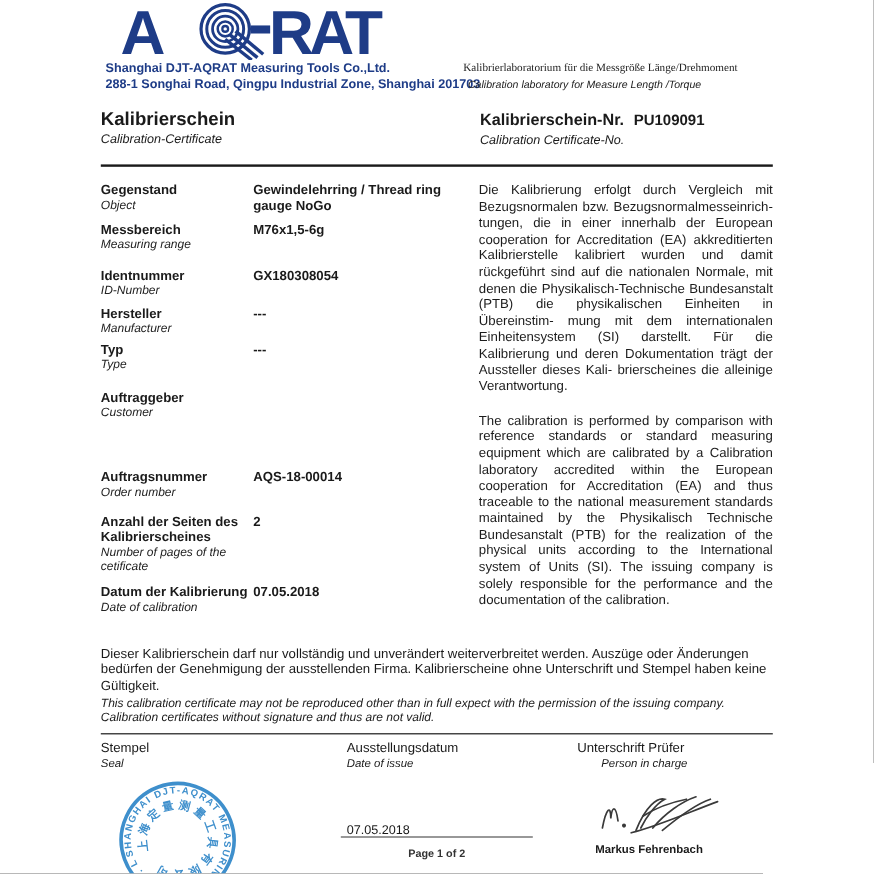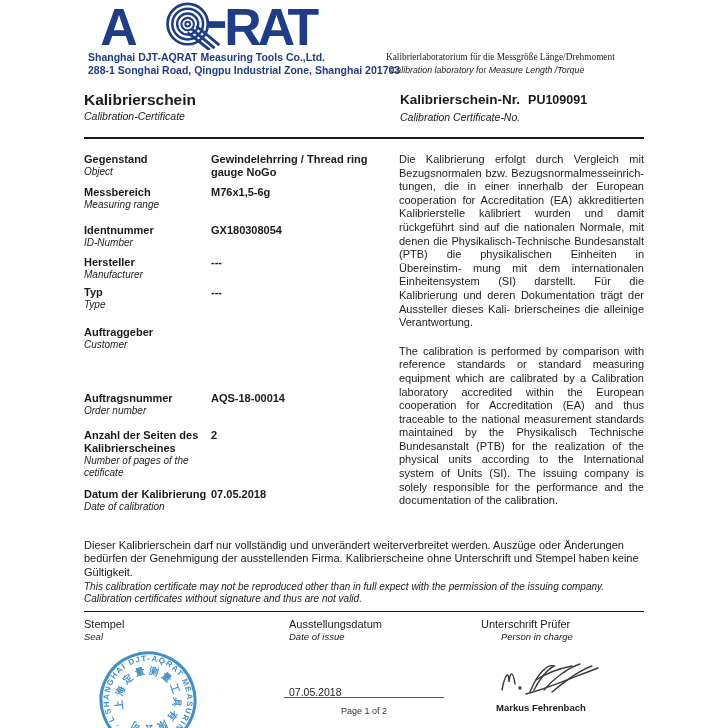--- a/index.html
+++ b/index.html
@@ -42,21 +42,21 @@
   .signoff{display:grid;grid-template-columns:205px 192px 1fr;margin-top:6px;}
   .so-label{font-size:11px;line-height:13px;}
   .so-sub{font-size:9.5px;font-style:italic;line-height:11px;}
   .stamp-wrap{margin:6px 0 0 12px;}
   .date-value{margin-top:44px;font-size:10.5px;}
   .sig-wrap{margin-top:16px;margin-left:15px;}
   .sig-name{font-size:9.5px;font-weight:bold;margin-top:-2px;}
   
   .footer{position:absolute;left:0;right:0;bottom:12px;text-align:center;}
   .footer-line{width:160px;border-top:1px solid #555;margin:0 auto 8px auto;}
-  .footer-text{font-size:9px;color:#333;}
+  .footer-text{font-size:9px;color:#333;font-weight:bold;}
 </style>
 </head>
 <body>
 
 <div id="page">
 
   <div class="header">
     <svg class="logo" width="256" height="48" viewBox="0 0 260 50" aria-hidden="true">
       <g fill="#1e3c87" stroke="none">
         <text x="-3" y="45" font-size="54" font-weight="bold" letter-spacing="-3" font-family="Liberation Sans, sans-serif">A</text>

